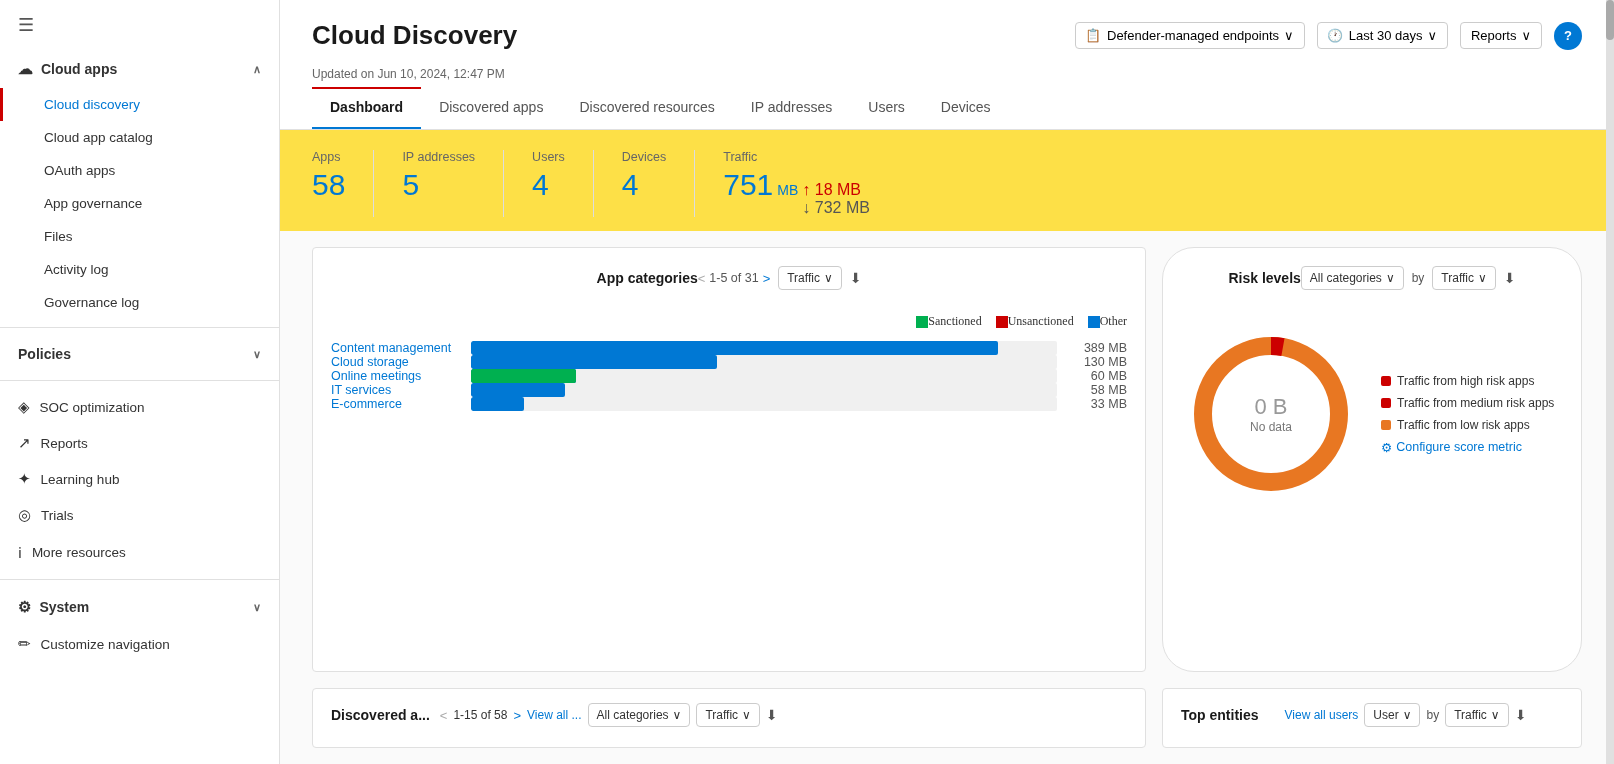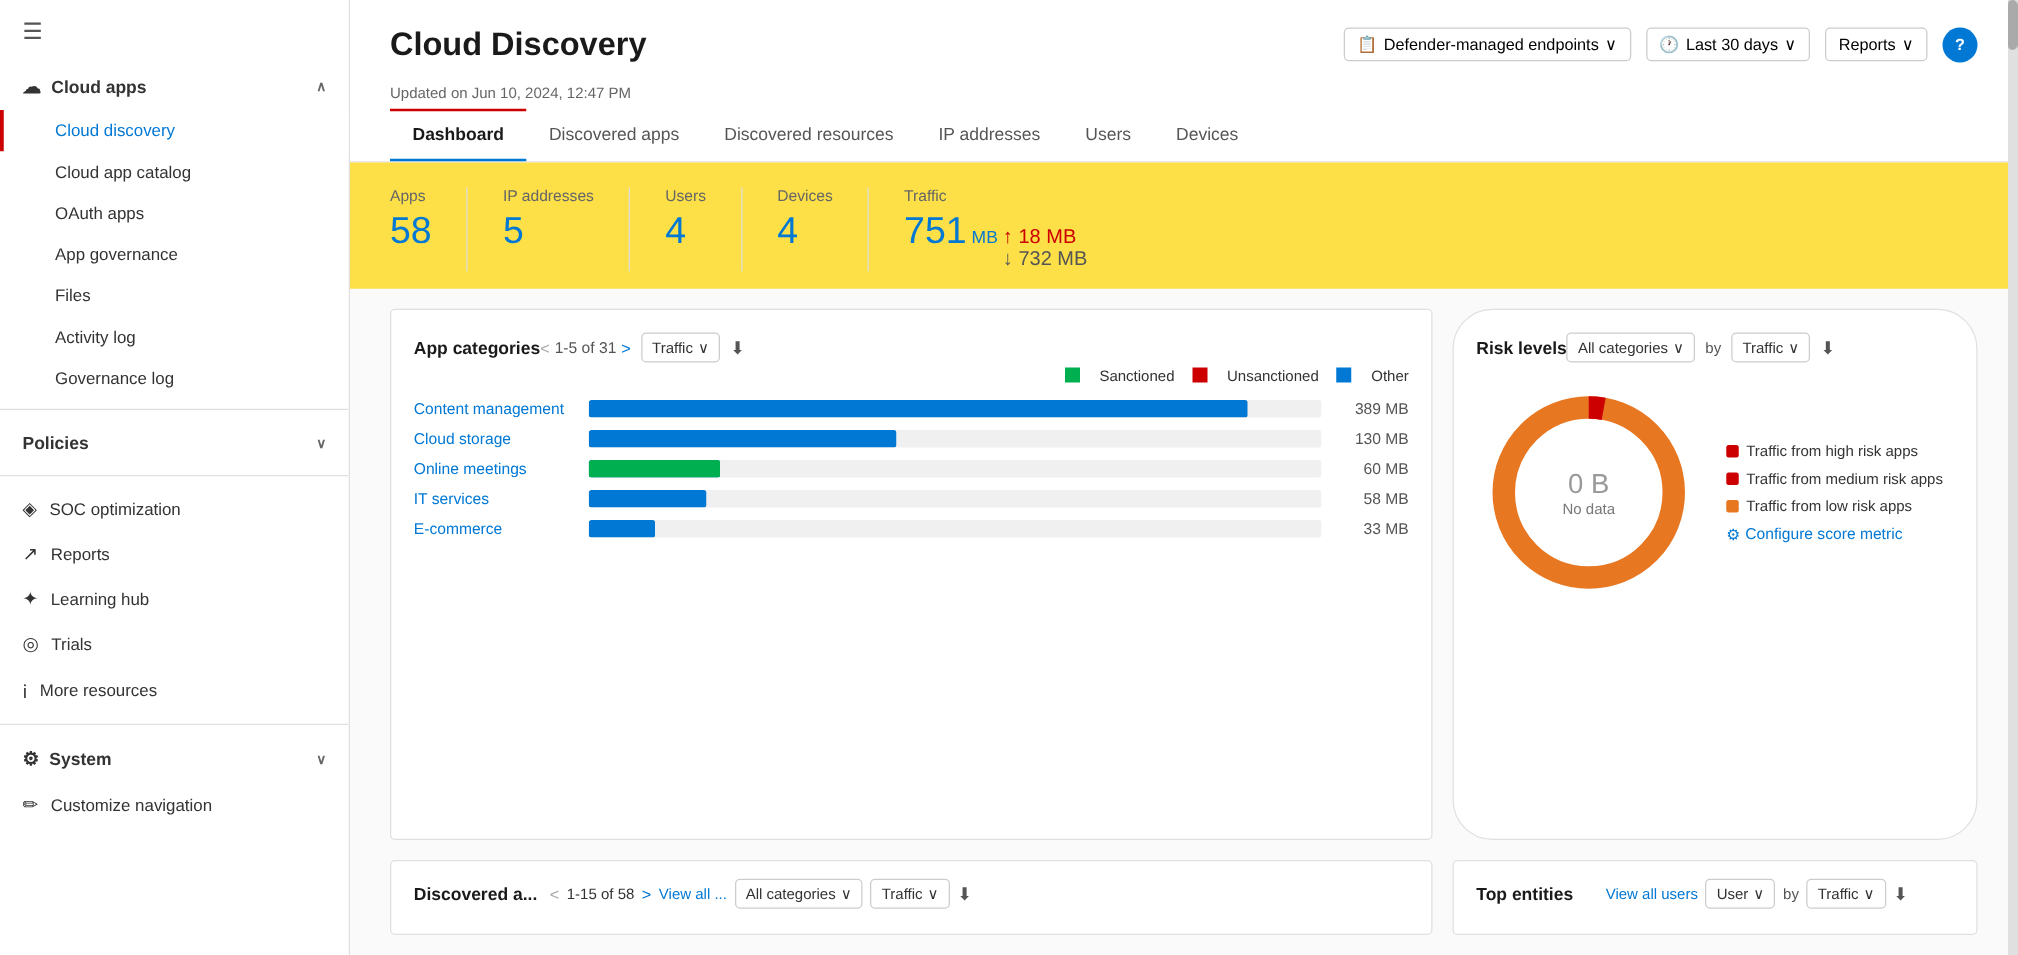--- a/index.html
+++ b/index.html
@@ -174,47 +174,47 @@
     .card {
       background: #fff;
       border: 1px solid #e0e0e0;
       border-radius: 4px;
       padding: 18px;
       flex: 1;
     }
     .card-header {
       display: flex;
       align-items: center;
-      justify-content: flex-start;
-      margin-bottom: 4px;
+      justify-content: center;
+      margin-bottom: 24px;
     }
     .card-title { font-size: 14px; font-weight: 600; color: #1a1a1a; }
     .card-controls { display: flex; align-items: center; gap: 8px; }
     .pagination-info { font-size: 12.5px; color: #555; display: flex; align-items: center; gap: 4px; }
     .pag-arrow { cursor: pointer; color: #0078d4; font-size: 13px; }
     .pag-arrow.disabled { color: #aaa; cursor: default; }
     .dropdown-btn {
       display: flex; align-items: center; gap: 4px;
       border: 1px solid #ccc; border-radius: 4px;
       padding: 4px 8px; font-size: 12px; cursor: pointer;
       background: #fff;
     }
     .download-btn { cursor: pointer; color: #555; font-size: 14px; }
 
     
     .chart-legend {
       display: flex; align-items: center; justify-content: flex-end;
       gap: 14px; margin-bottom: 12px; font-size: 12px;
     }
-    .legend-item { display: flex; align-items: flex-start; gap: 16px; }
+    .legend-item { display: flex; align-items: center; gap: 0; font-family: Liberation Serif, serif; }
     .legend-color { width: 12px; height: 12px; }
 
     
     .bar-row {
-      display: flex; align-items: center; margin-bottom: 10px; gap: 10px;
+      display: flex; align-items: center; margin-bottom: 0; gap: 10px;
     }
     .bar-label { width: 130px; font-size: 12.5px; color: #0078d4; cursor: pointer; white-space: nowrap; overflow: hidden; text-overflow: ellipsis; }
     .bar-track { flex: 1; height: 14px; background: #f0f0f0; border-radius: 2px; position: relative; overflow: hidden; }
     .bar-fill { height: 100%; border-radius: 2px; position: absolute; left: 0; top: 0; }
     .bar-value { width: 60px; text-align: right; font-size: 12.5px; color: #555; }
 
     
     .donut-area {
       display: flex; align-items: center; gap: 20px; padding: 10px 0;
     }

